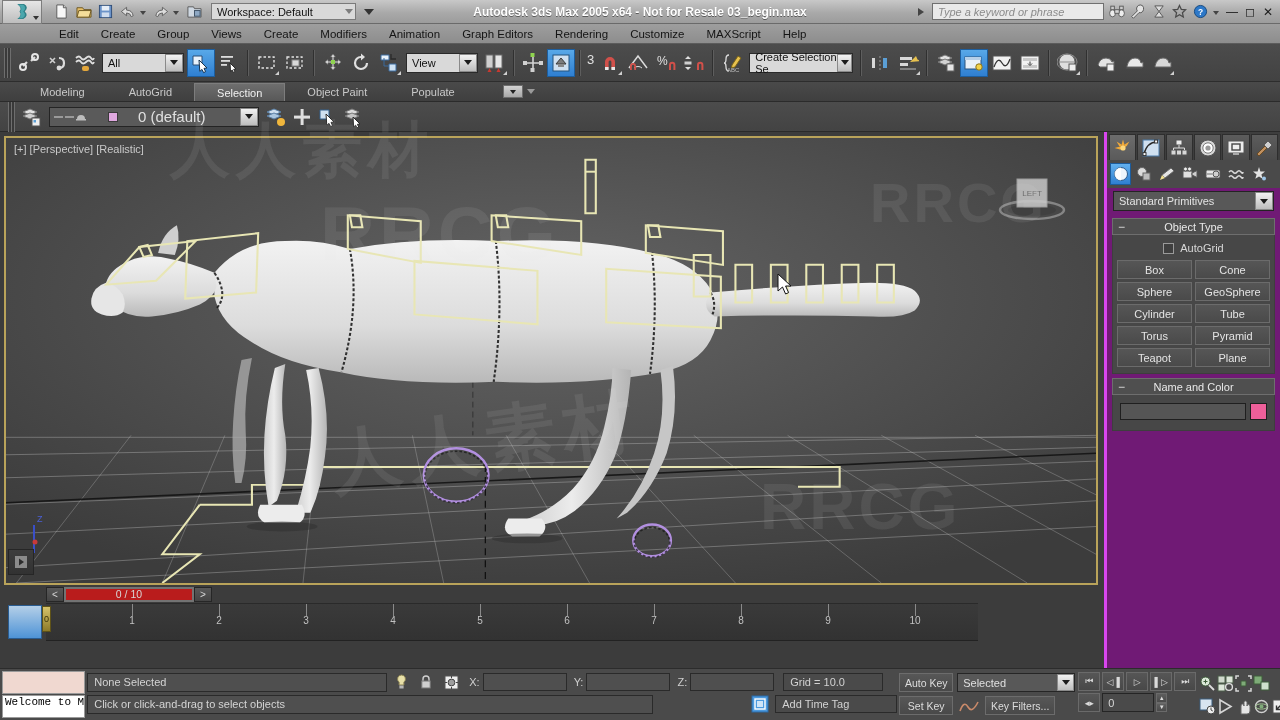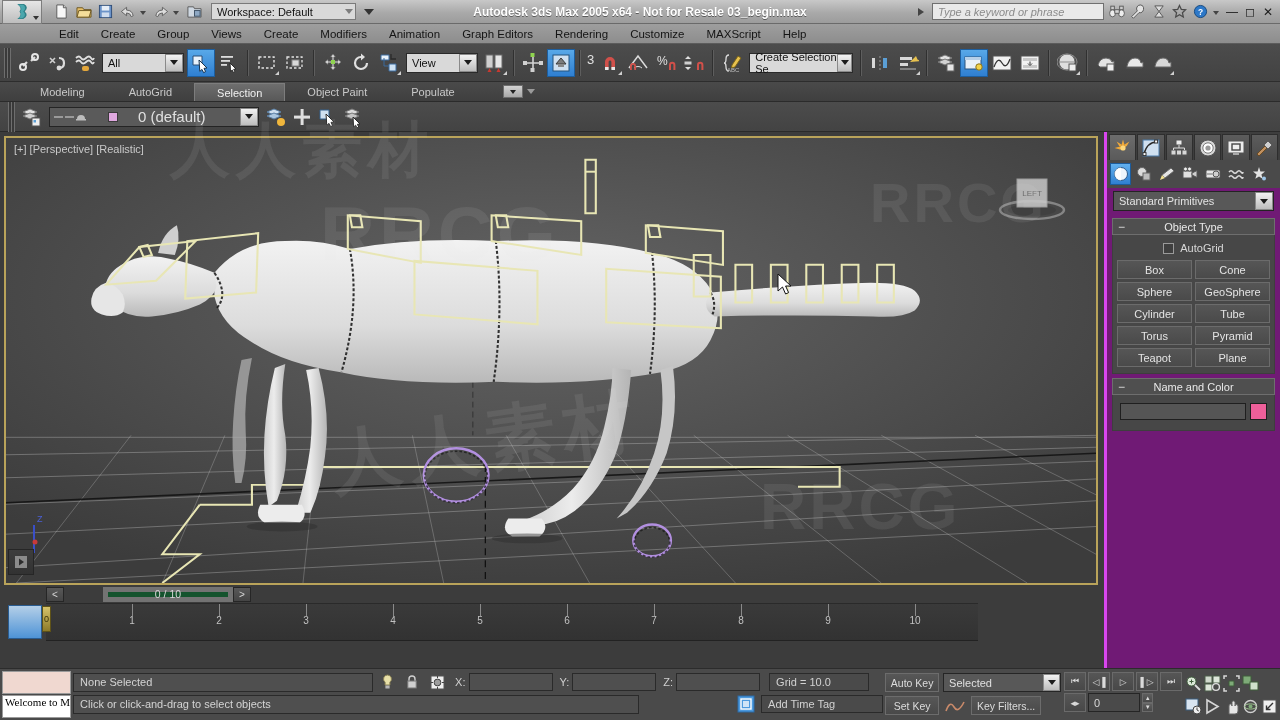--- a/index.html
+++ b/index.html
@@ -141,22 +141,22 @@
     overflow: hidden;
   }
   .vplabel { position: absolute; left: 8px; top: 5px; font-size: 11px; color: #c9c9c9; z-index: 6; }
   .viewcube { position: absolute; right: 25px; top: 32px; width: 78px; height: 58px; z-index: 5; }
 
   
   .timerow { height: 18px; display: flex; align-items: center; padding-left: 42px; background: #3c3c3c; }
   .spinbtn { width: 18px; height: 15px; background: linear-gradient(#585858,#454545);
     border: 1px solid #262626; display: flex; align-items: center; justify-content: center;
     font-size: 10px; color: #d6d6d6; }
-  .timefield { width: 130px; height: 15px; background: #14532d; border: 5px solid #737373;
-    display: flex; align-items: center; justify-content: center; font-size: 10.5px; color: #d8d8d8; margin-left: 39px; }
+  .timefield { width: 130px; height: 15px; background: #b91c1c; border: 2px solid #737373;
+    display: flex; align-items: center; justify-content: center; font-size: 10.5px; color: #d8d8d8; }
   .ruler {
     height: 38px; background: linear-gradient(#3a3a3a,#323232);
     position: relative; border-top: 1px solid #2a2a2a; border-bottom: 1px solid #222;
     margin-left: 42px; margin-right: 120px;
   }
   .tick { position: absolute; top: 0; width: 1px; height: 12px; background: #8a8a8a; }
   .ticklabel { position: absolute; top: 11px; font-size: 10px; color: #c2c2c2; transform: translateX(-50%); }
   .playhead { position: absolute; top: 2px; width: 9px; height: 26px;
     background: linear-gradient(#d6c36a,#8d7a28); border: 1px solid #5e5218; }
   .playhead span { display:block; text-align:center; font-size: 9px; color: #3a3208; line-height: 24px; }
@@ -189,21 +189,21 @@
     display: flex; align-items: center; justify-content: center; font-size: 11px; color: #e4e4e4; }
   .nc-row { display: flex; gap: 4px; padding: 4px 3px; align-items: center; }
   .nc-field { flex: 1; height: 17px; background: #555; border: 1px solid #1f1f1f; }
   .nc-swatch { width: 17px; height: 17px; background: #ee5f9a; border: 1px solid #1f1f1f; }
 
   
   .statusarea { height: 52px; background: #4a4a4a; display: flex; border-top: 1px solid #2c2c2c; }
   .mx-listener { width: 106px; display: flex; flex-direction: column; padding: 2px; gap: 1px; }
   .mxl-top { flex: 1; background: #f0d8d0; border: 1px solid #9a9a9a; }
   .mxl-bot { flex: 1; background: #ffffff; border: 1px solid #9a9a9a; color: #000;
-    font-family: Liberation Serif, serif; font-size: 11px; padding-left: 2px; overflow: hidden; white-space: nowrap; }
+    font-family: Liberation Mono, monospace; font-size: 11px; padding-left: 2px; overflow: hidden; white-space: nowrap; }
   .status-mid { flex: 1; display: flex; flex-direction: column; padding: 2px 0; }
   .sm-row { display: flex; align-items: center; height: 22px; gap: 3px; }
   .sm-field { height: 19px; background: #4f4f4f; border: 1px solid #2a2a2a;
     display: flex; align-items: center; padding-left: 6px; font-size: 11px; color: #d4d4d4; }
   .coordlabel { font-size: 11px; color: #cfcfcf; padding-left: 4px; }
   .coordfield { width: 84px; height: 18px; background: #4f4f4f; border: 1px solid #2a2a2a; }
   .gridbox { width: 100px; height: 18px; background: #4a4a4a; border: 1px solid #2a2a2a;
     display: flex; align-items: center; padding-left: 6px; font-size: 11px; color: #d2d2d2; }
   .timetag { width: 122px; height: 18px; background: #4a4a4a; border: 1px solid #2a2a2a;
     display: flex; align-items: center; padding-left: 6px; font-size: 11px; color: #d2d2d2; }

